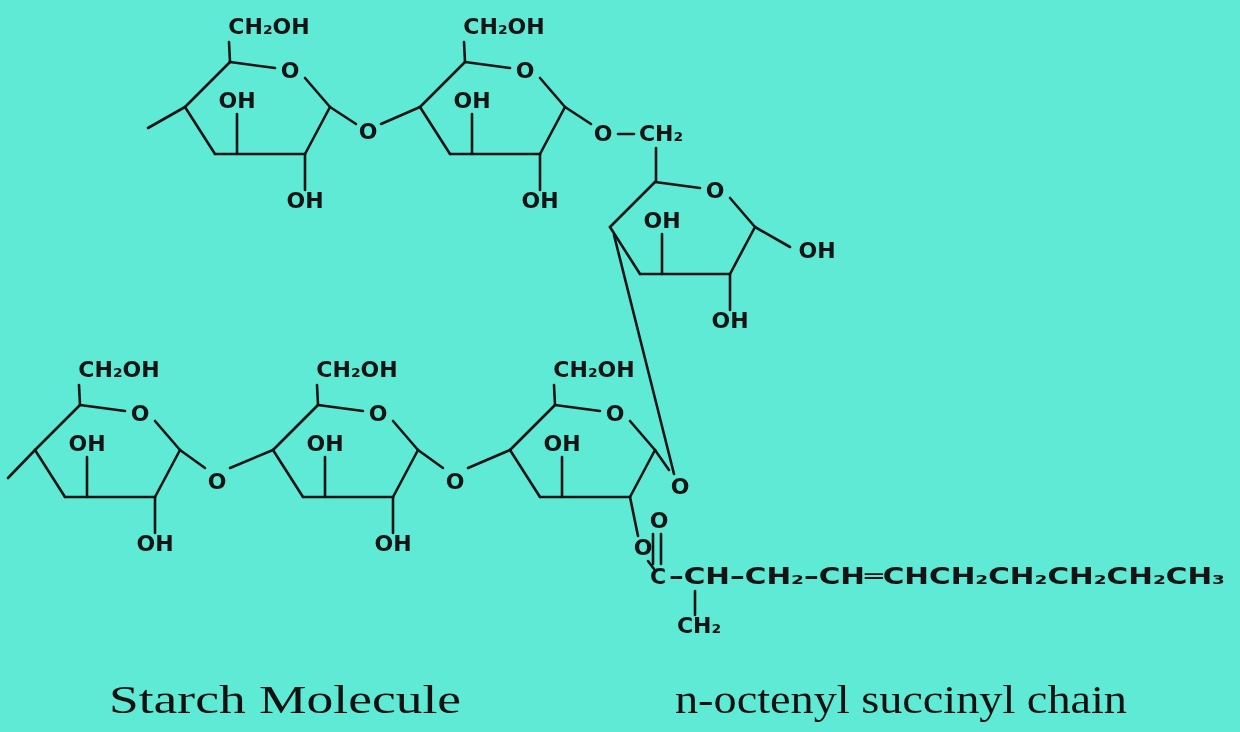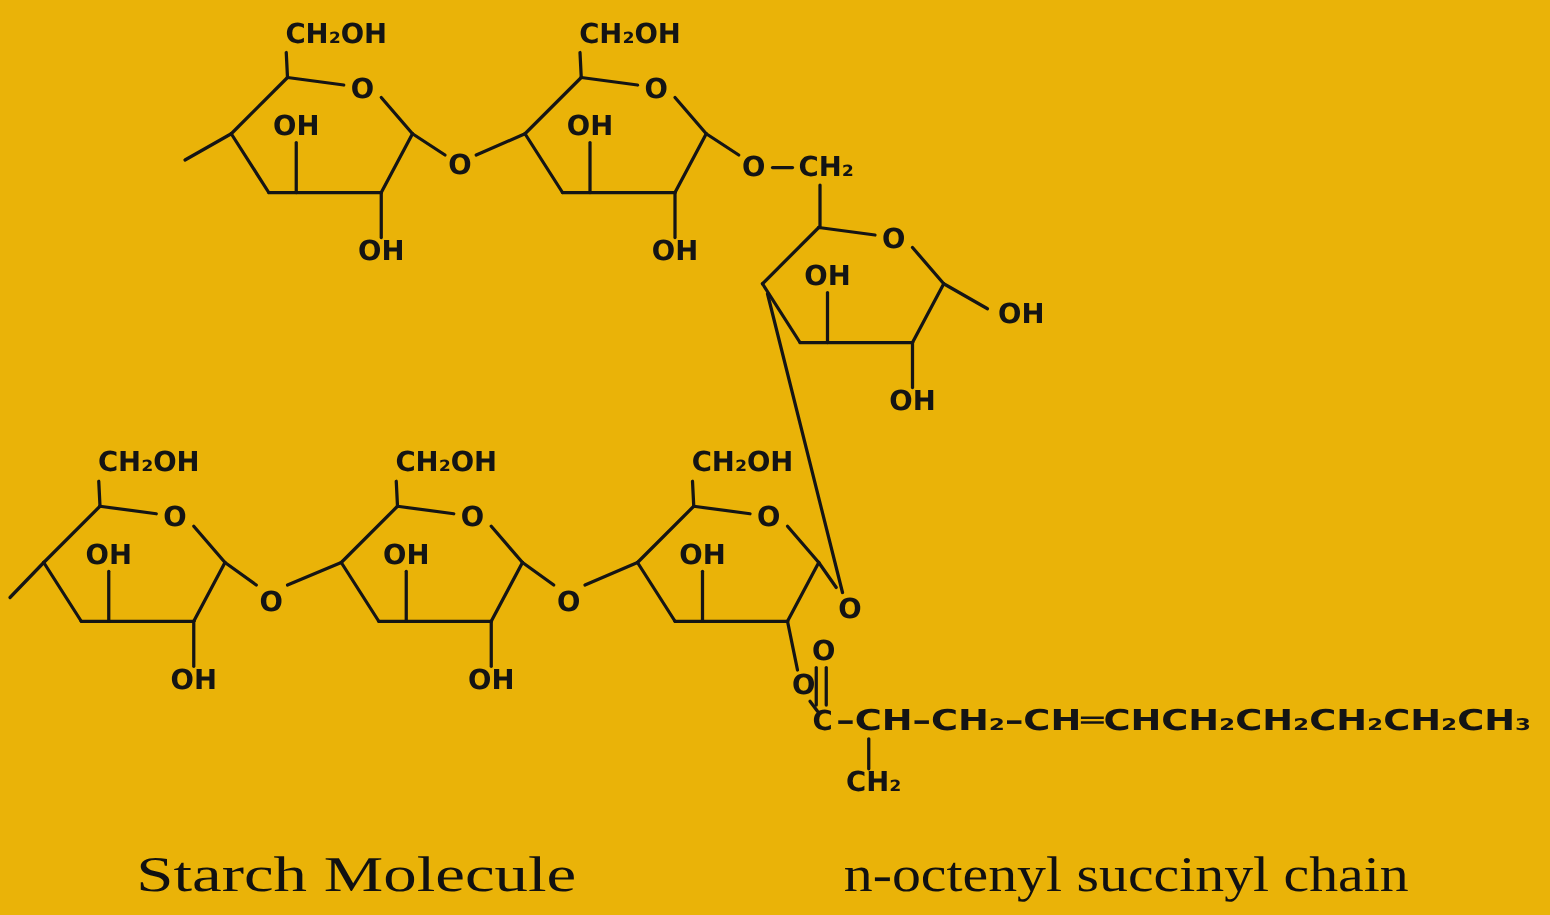--- a/index.html
+++ b/index.html
@@ -3,21 +3,21 @@
 <meta charset="utf-8">
 <style>
   html, body {
     margin: 0;
     padding: 0;
     background: #ffffff;
   }
   .page {
     width: 1240px;
     height: 732px;
-    background: #eab308;
+    background: #5eead4;
     position: relative;
   }
   svg { display: block; }
   line {
     stroke: #151515;
     stroke-width: 2.6;
     stroke-linecap: round;
   }
   text.fm {
     font-family: "DejaVu Sans", "Liberation Sans", sans-serif;

